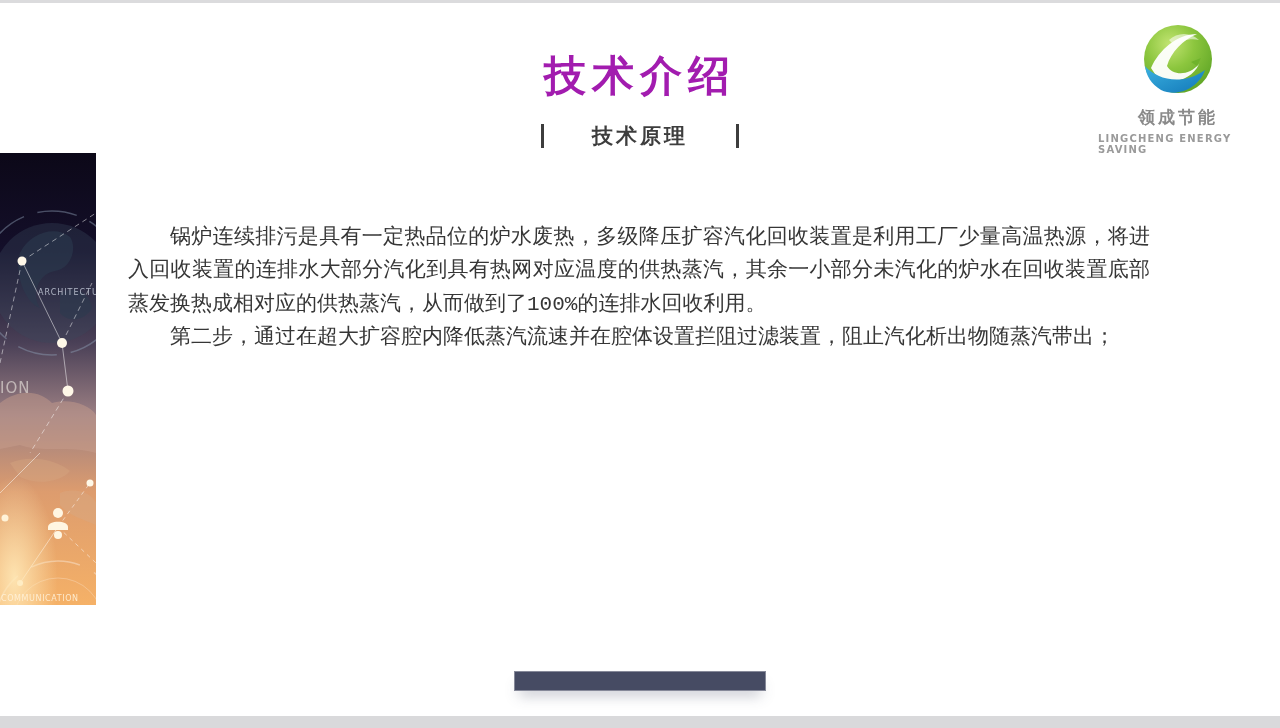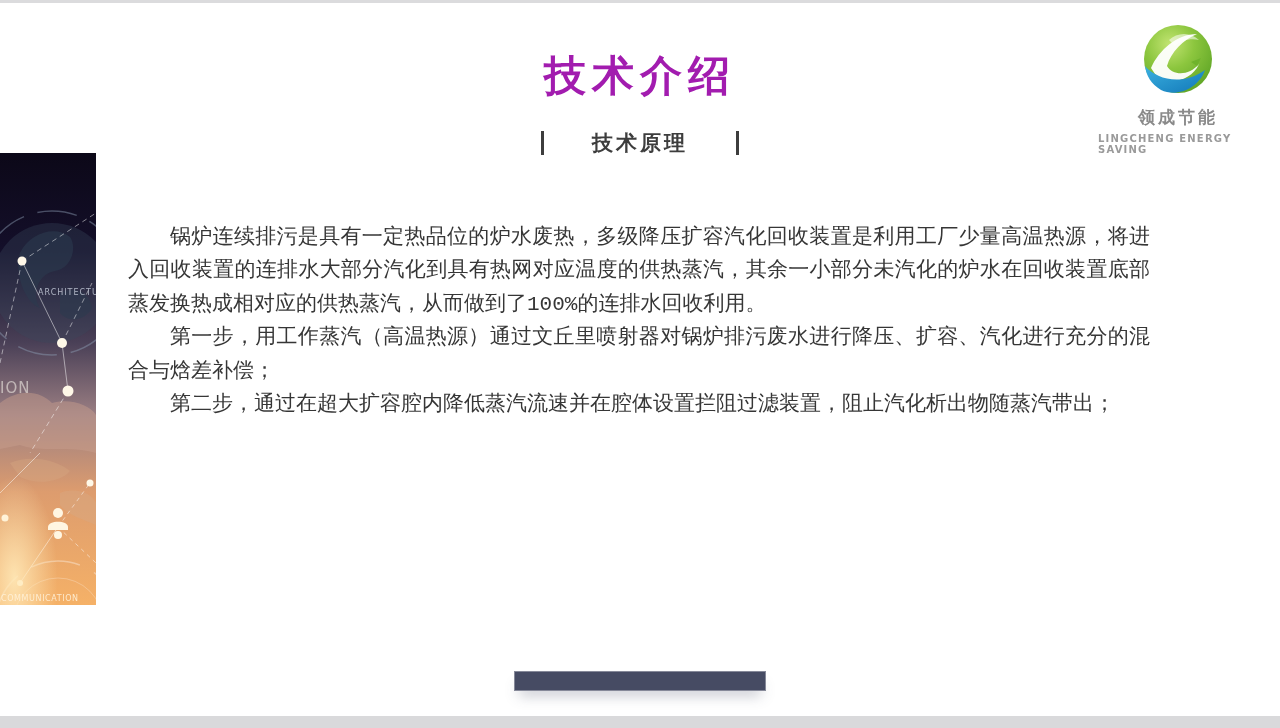--- a/index.html
+++ b/index.html
@@ -19,21 +19,21 @@
 
   
   .slide-title {
     position: absolute; top: 48px; left: 0; width: 1280px;
     text-align: center;
     font-family: "Liberation Serif", "DejaVu Serif", serif;
     font-size: 42px; font-weight: 700; color: #a21caf;
     letter-spacing: 6px;
   }
   .subtitle-row {
-    position: absolute; top: 129px; left: 0; width: 1280px;
+    position: absolute; top: 122px; left: 0; width: 1280px;
     display: flex; justify-content: center; align-items: center;
   }
   .subtitle-bar {
     width: 3px; height: 24px; background: #3d3d3d;
   }
   .subtitle-text {
     font-size: 21px; font-weight: 700; color: #3d3d3d;
     letter-spacing: 3px;
     margin: 0 48px;
   }
@@ -179,17 +179,16 @@
     <rect x="0" y="226" width="96" height="226" fill="url(#sglow)"></rect>
 
     <text x="38" y="142" font-size="8" letter-spacing="1" fill="#cfd6e2" fill-opacity="0.8" font-family="DejaVu Sans, sans-serif">ARCHITECTURE</text>
     <text x="0" y="240" font-size="15" letter-spacing="1" fill="#e8e2dc" fill-opacity="0.65" font-family="DejaVu Sans, sans-serif">ION</text>
     <text x="1" y="448" font-size="8" letter-spacing="0.6" fill="#fff3dd" fill-opacity="0.85" font-family="DejaVu Sans, sans-serif">COMMUNICATION</text>
   </svg>
 </div>
 
 <div class="content">
   <p>锅炉连续排污是具有一定热品位的炉水废热，多级降压扩容汽化回收装置是利用工厂少量高温热源，将进入回收装置的连排水大部分汽化到具有热网对应温度的供热蒸汽，其余一小部分未汽化的炉水在回收装置底部蒸发换热成相对应的供热蒸汽，从而做到了100%的连排水回收利用。</p>
-  <p>第一步，用工作蒸汽（高温热源）通过文丘里喷射器对锅炉排污废水进行降压、扩容、汽化进行充分的混合与焓差补偿；</p>
   <p>第二步，通过在超大扩容腔内降低蒸汽流速并在腔体设置拦阻过滤装置，阻止汽化析出物随蒸汽带出；</p>
 </div>
 
 <div class="footer-bar"></div>
 
 </body></html>

